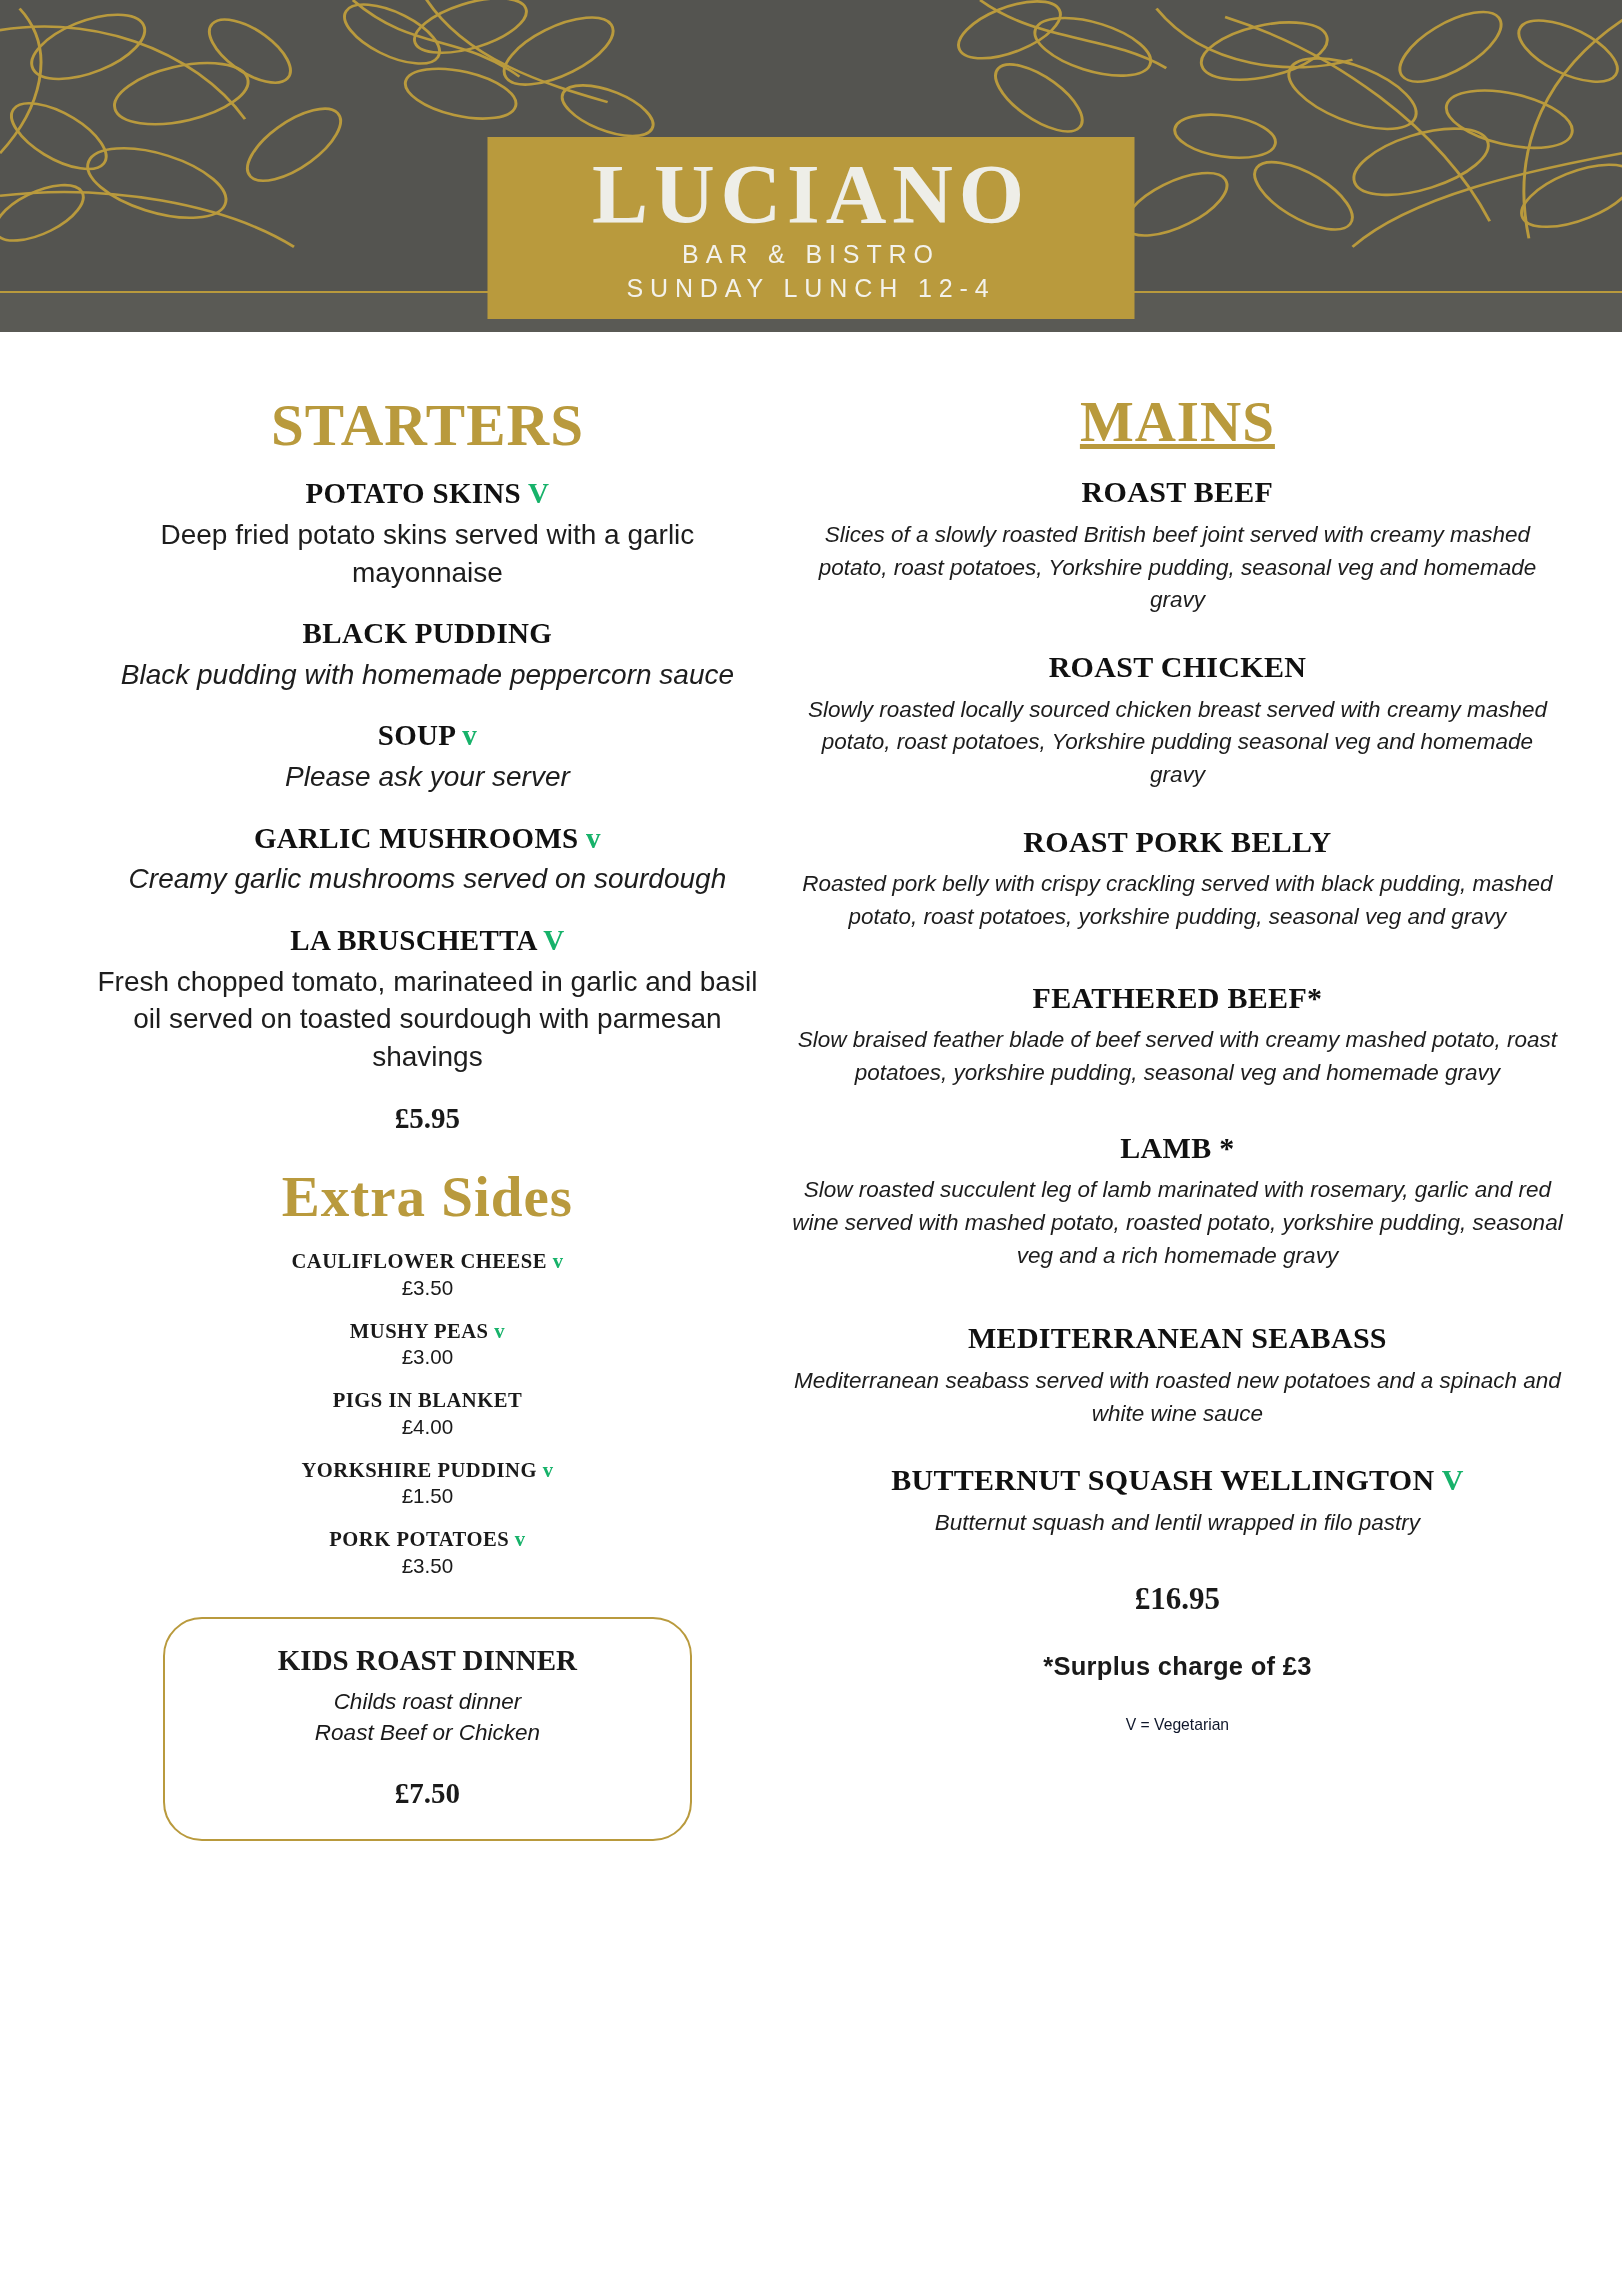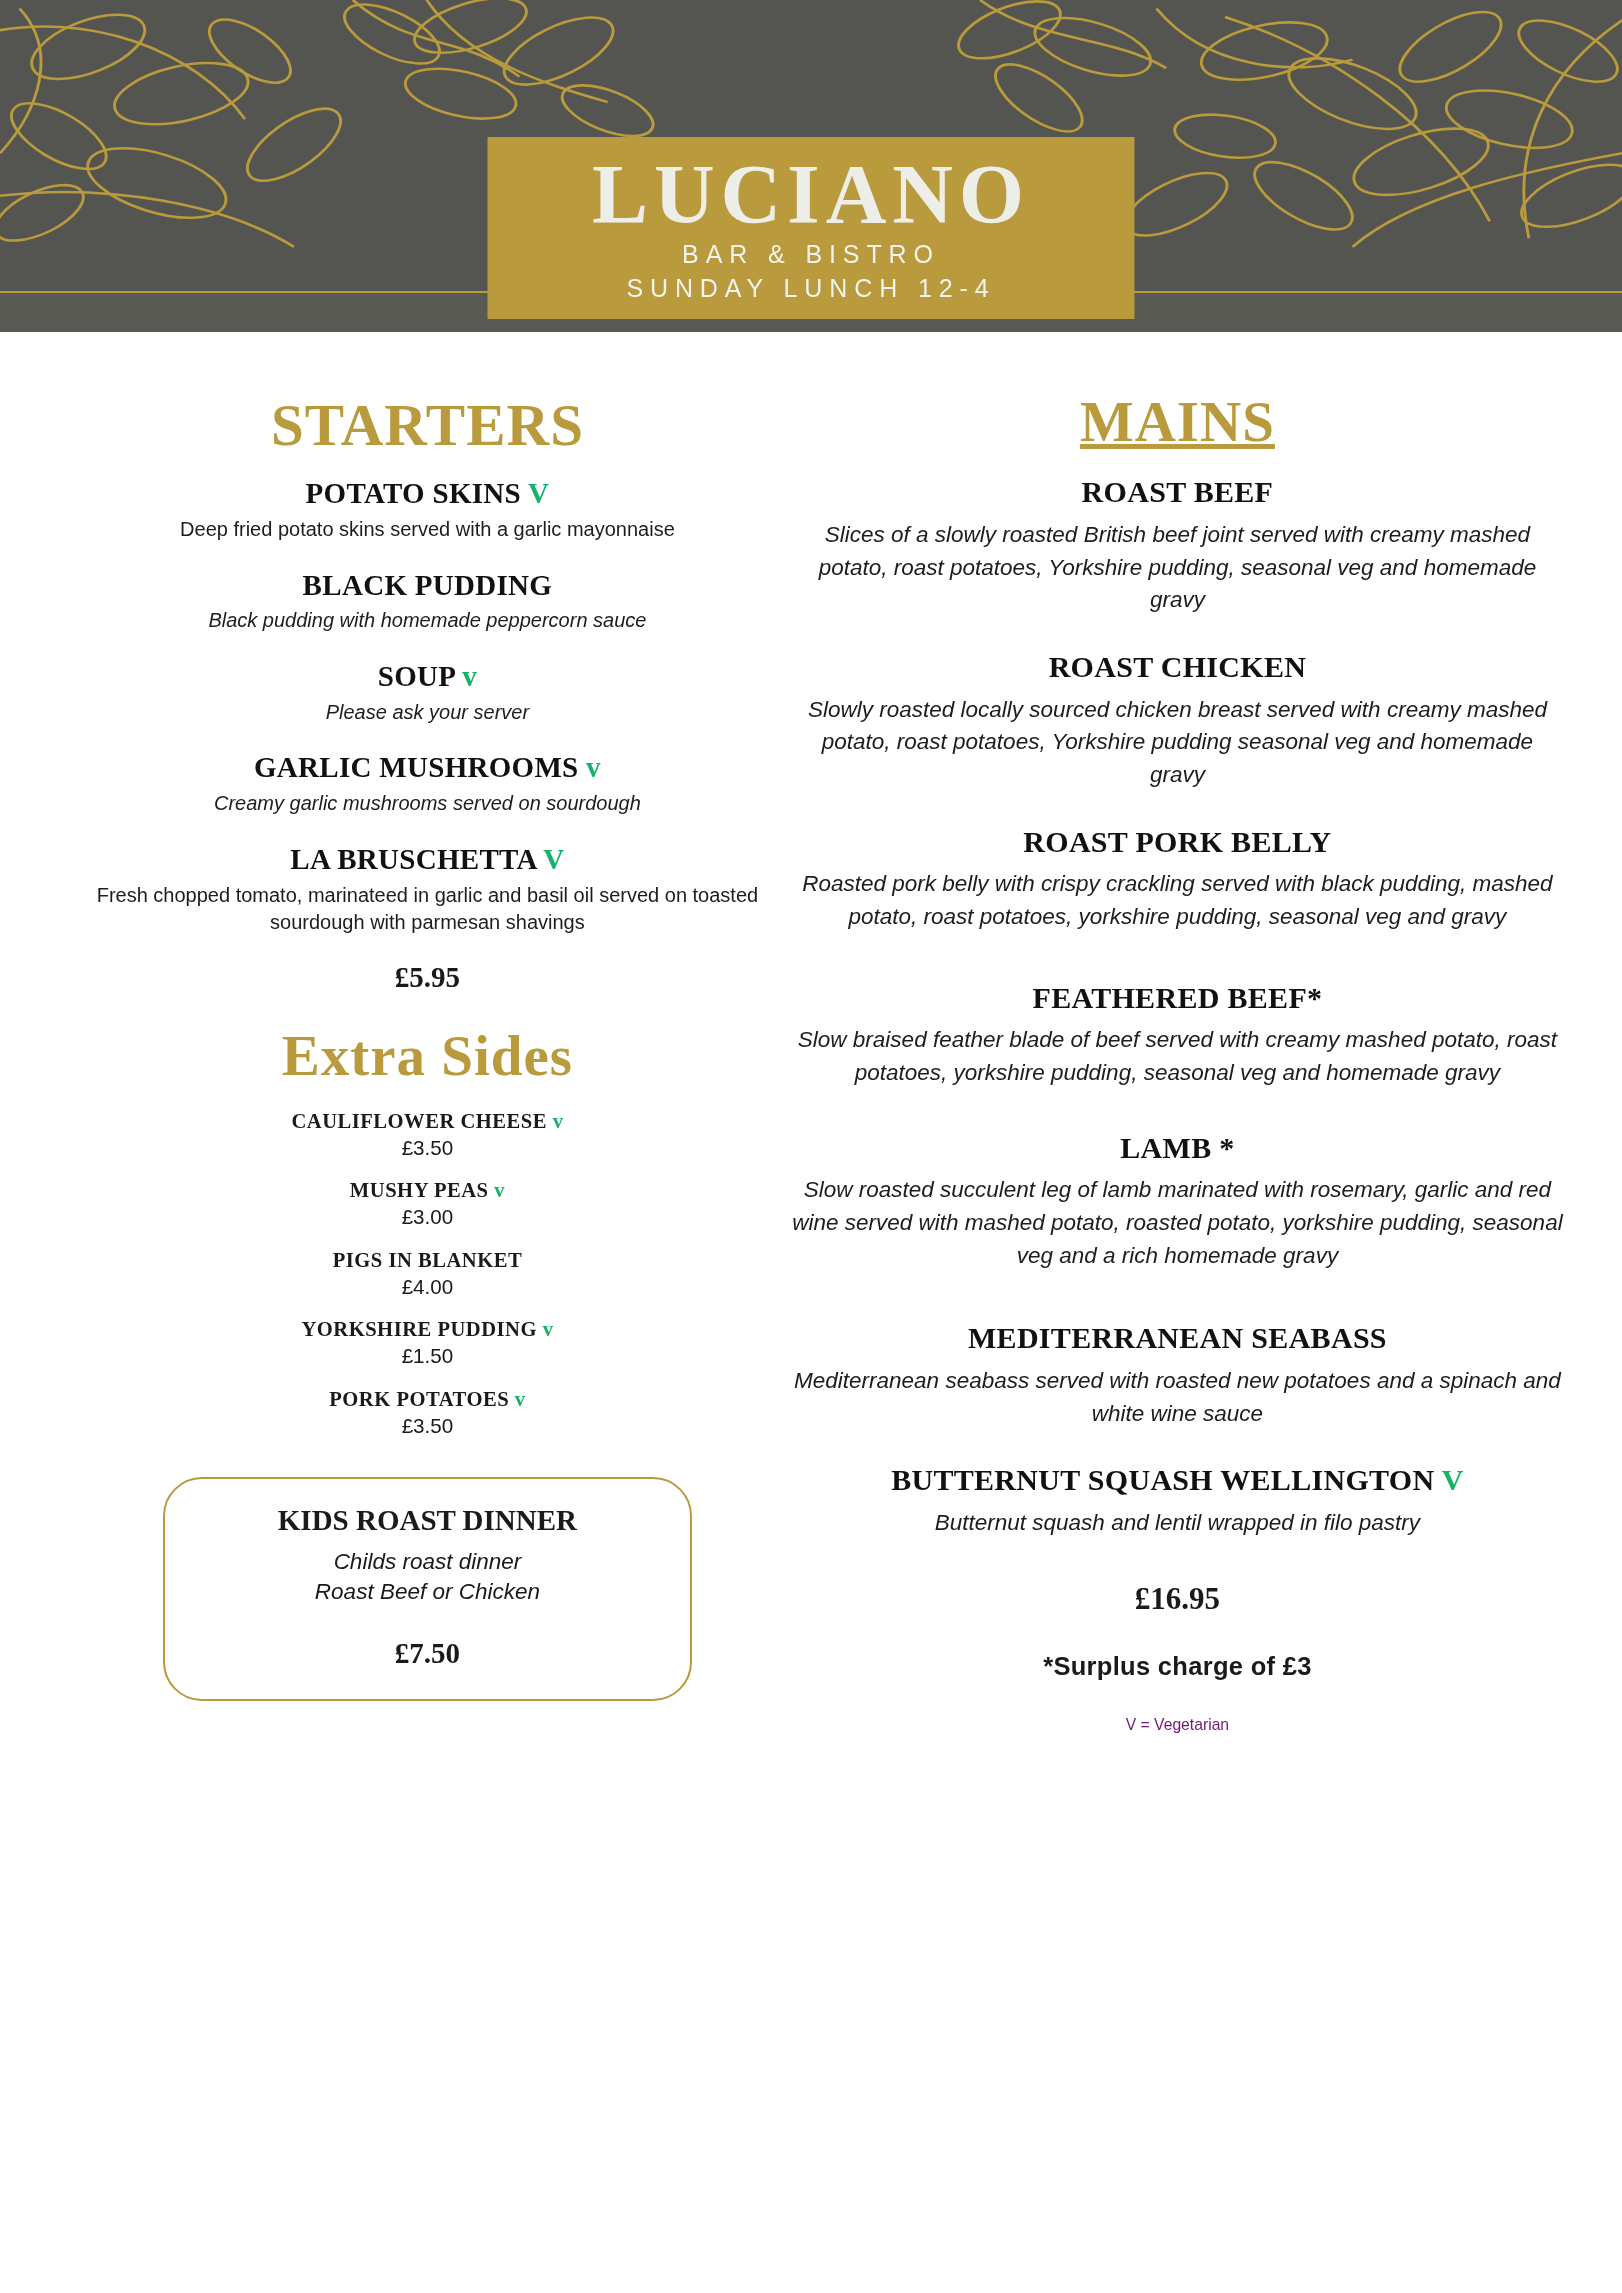--- a/index.html
+++ b/index.html
@@ -92,21 +92,21 @@
     color: #111;
     margin-bottom: 5.9px;
     letter-spacing: 0.3px;
   }
   .veg {
     color: #17b26a;
     font-family: "Liberation Serif", serif;
     font-weight: bold;
   }
   .item-desc {
-    font-size: 20px;
+    font-size: 28px;
     line-height: 1.35;
     color: #1d1d1d;
   }
   .item-desc.italic { font-style: italic; }
   .plain { font-style: normal; }
 
   .price {
     font-family: "Liberation Serif", serif;
     font-weight: bold;
     font-size: 29px;
@@ -164,21 +164,21 @@
     text-align: center;
     font-size: 25.5px;
     font-weight: bold;
     margin-top: 35px;
     letter-spacing: 0.3px;
   }
   .veg-key {
     text-align: center;
     font-size: 15.7px;
     margin-top: 35px;
-    color: #701a75;
+    color: #0f172a;
   }
 </style>
 </head>
 <body>
 
 <div class="header">
   <svg class="header-leaves" viewBox="0 0 1655 390" preserveAspectRatio="none">
     <g fill="none" stroke="#b99a3d" stroke-width="3">
 
       <path d="M-20 40 C 90 10, 200 60, 250 140"></path>

